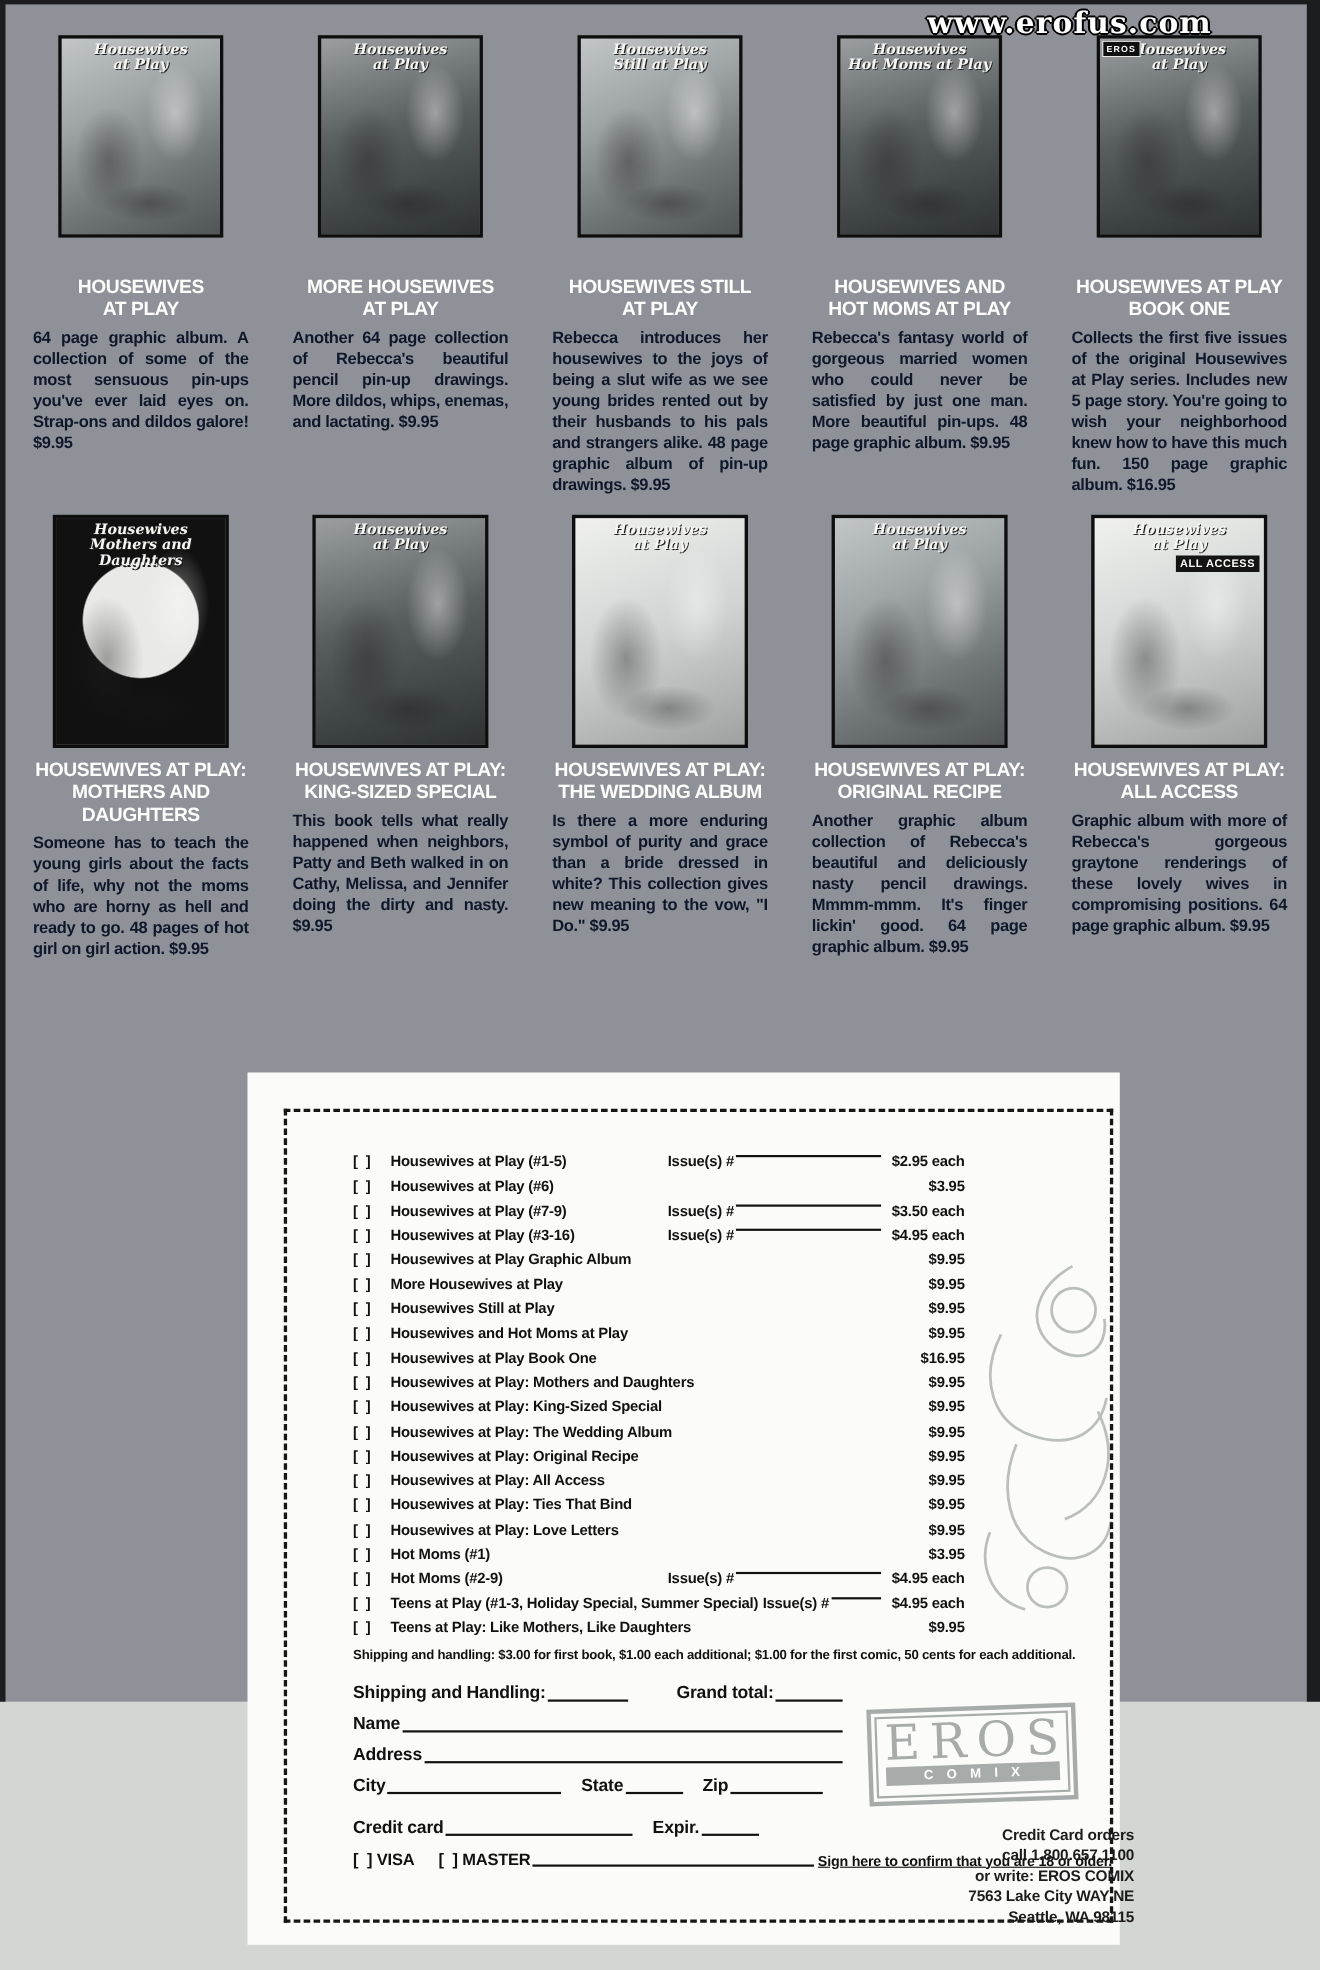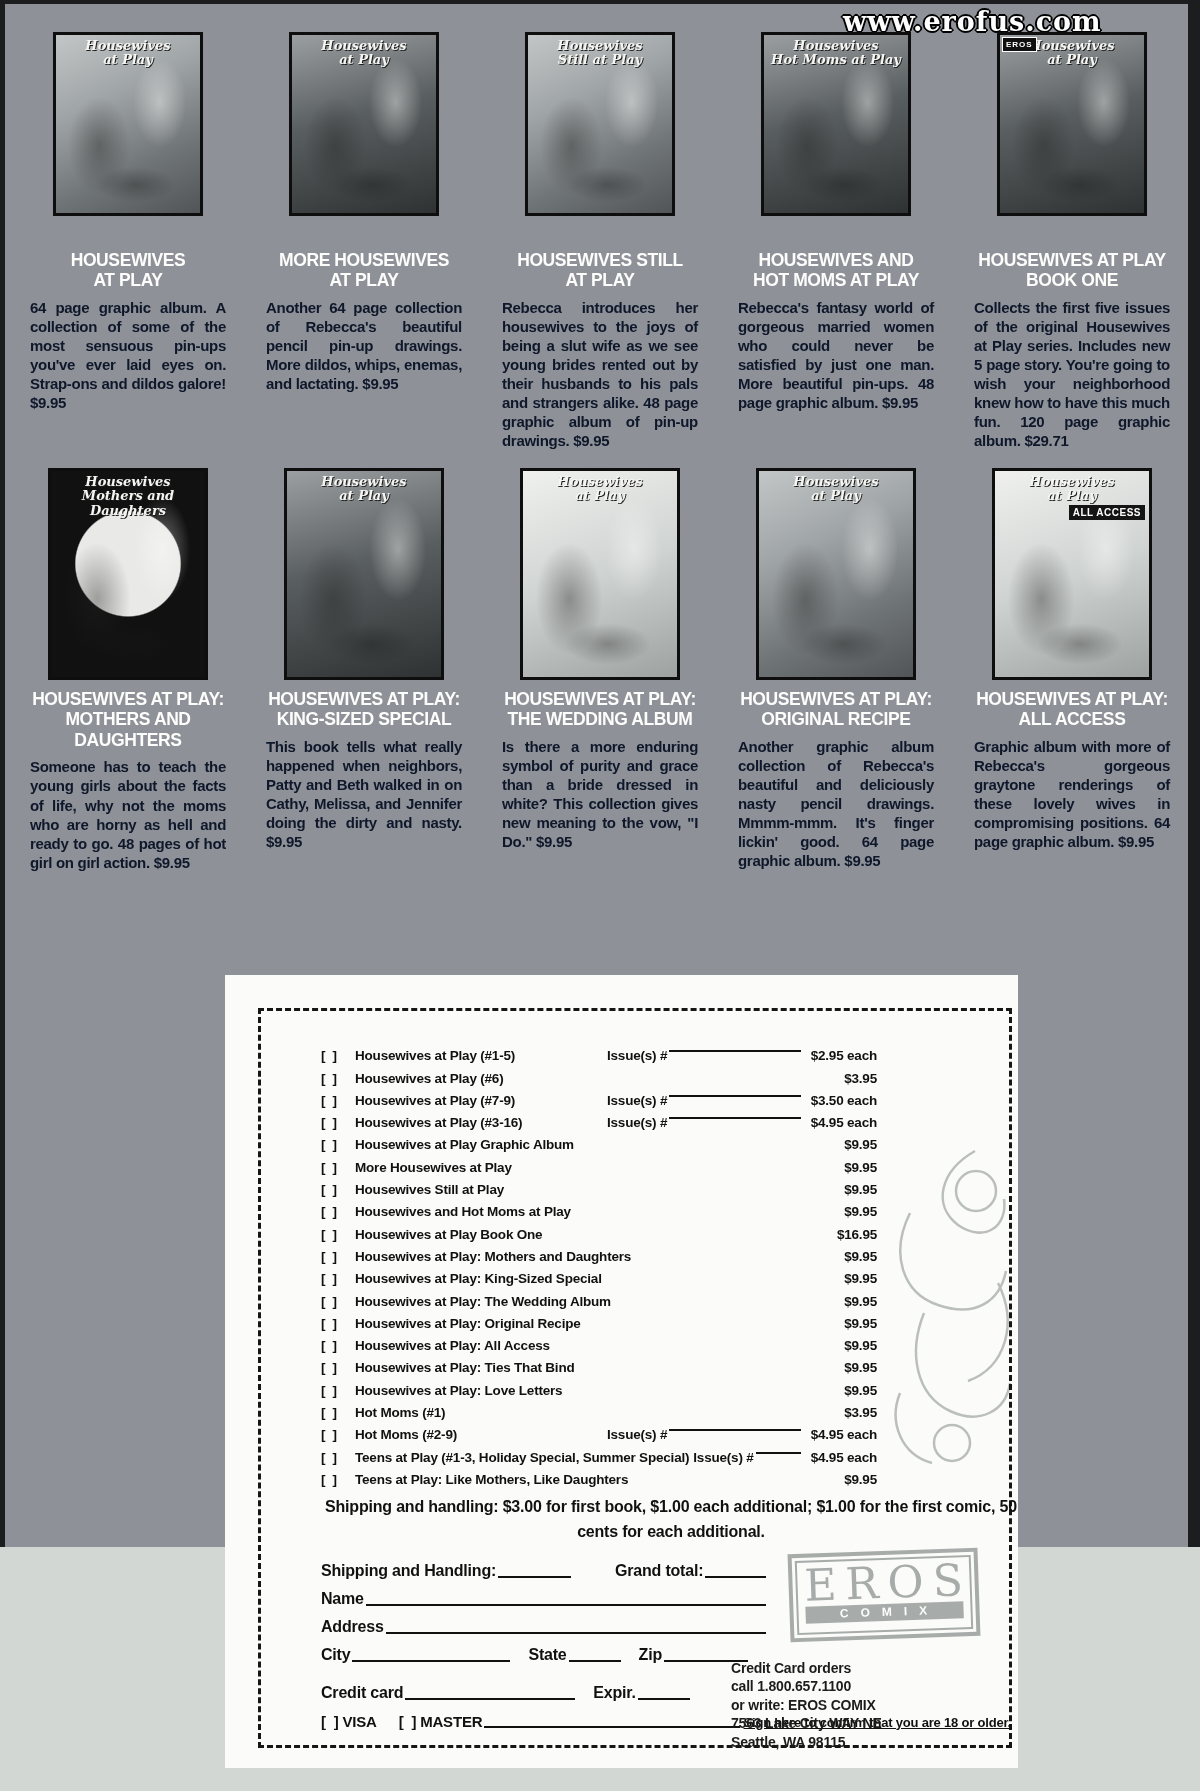--- a/index.html
+++ b/index.html
@@ -60,22 +60,22 @@
   .chk{width:34px;white-space:pre;flex:0 0 auto;}
   .olabel{white-space:nowrap;}
   .orow.has-issue .olabel{flex:0 0 248px;}
   .orow.has-issue.long .olabel{flex:0 0 auto;}
   .oissue{flex:1;display:flex;align-items:flex-start;min-width:0;}
   .ilab{white-space:nowrap;margin-left:4px;}
   .iline{flex:1;border-bottom:2px solid #111;height:2px;margin:0 2px 3px 2px;}
   .orow.long .iline{flex:1 1 24px;min-width:20px;}
   .oprice{margin-left:auto;padding-left:8px;white-space:nowrap;}
 
-  .ship-note{margin:8px 0 4px 0;width:700px;font-size:16px;font-weight:bold;line-height:1.55;
-    letter-spacing:-.2px;text-align:center;}
+  .ship-note{margin:8px 0 4px 0;width:700px;font-size:12px;font-weight:bold;line-height:1.55;
+    letter-spacing:-.2px;}
 
   .fields{margin-top:16px;font-size:16px;font-weight:bold;letter-spacing:-.2px;}
   .fline{display:flex;align-items:flex-end;margin-bottom:9px;height:19px;}
   .fline .flabel{white-space:nowrap;}
   .uline{display:inline-block;border-bottom:2px solid #111;height:2px;margin:0 2px 2px 2px;}
   .grow{flex:1;}
   .w90{width:90px;} .w75{width:75px;} .w158{width:158px;} .w52{width:52px;} .w84{width:84px;}
   .w170{width:170px;} .w52b{width:52px;}
   .narrow{width:447px;}
   .gap42{margin-left:42px;} .gap16{margin-left:16px;}
@@ -87,21 +87,21 @@
 
   .eros-logo{position:absolute;left:528px;top:540px;width:190px;height:88px;
     box-sizing:border-box;border:4px solid #a7acaa;padding:3px;transform:rotate(-2deg);
     background:#fbfbfa;}
   .eros-inner{border:2px solid #a7acaa;height:100%;box-sizing:border-box;display:flex;
     flex-direction:column;align-items:center;justify-content:flex-start;}
   .eros-word{font-family:"DejaVu Serif",serif;font-size:44px;line-height:1.05;
     letter-spacing:9px;color:#a7acaa;margin-left:9px;}
   .comix-bar{background:#a7acaa;color:#fdfdfb;font-size:12px;font-weight:bold;
     letter-spacing:12px;text-align:center;width:86%;padding:1px 0 2px 10px;margin-top:-2px;}
-  .contact{position:absolute;left:470px;top:648px;width:300px;text-align:left;
+  .contact{position:absolute;left:470px;top:648px;width:300px;text-align:right;
     font-size:14px;font-weight:bold;line-height:1.32;color:#1c1c1c;letter-spacing:-.2px;}
 </style>
 </head>
 <body>
 
 <div class="page">
   <div class="bottom-strip"></div>
   <div class="edge edge-top"></div>
   <div class="edge edge-left"></div>
   <div class="edge edge-right"></div>
@@ -146,21 +146,21 @@
       <p class="cat-desc">Rebecca's fantasy world of gorgeous married women who could never be satisfied by just one man. More beautiful pin-ups. 48 page graphic album. $9.95</p>
     </div>
     <div class="cat-item">
       <div class="cover v-dark">
         <span class="corner-tag">EROS</span>
         <span class="cover-logo">Housewives
 at Play</span>
       </div>
       <h3 class="cat-title">HOUSEWIVES AT PLAY
 BOOK ONE</h3>
-      <p class="cat-desc">Collects the first five issues of the original Housewives at Play series. Includes new 5 page story. You're going to wish your neighborhood knew how to have this much fun. 120 page graphic album. $29.71</p>
+      <p class="cat-desc">Collects the first five issues of the original Housewives at Play series. Includes new 5 page story. You're going to wish your neighborhood knew how to have this much fun. 150 page graphic album. $16.95</p>
     </div>
   </section>
 
   <section class="cat-row row2">
     <div class="cat-item">
       <div class="cover v-circle">
         <span class="cover-logo">Housewives
 Mothers and Daughters</span>
       </div>
       <h3 class="cat-title">HOUSEWIVES AT PLAY:

